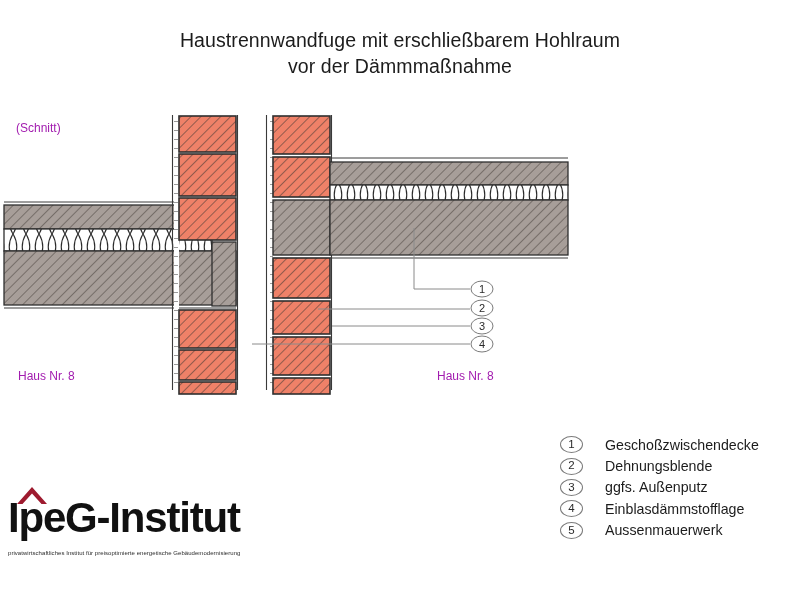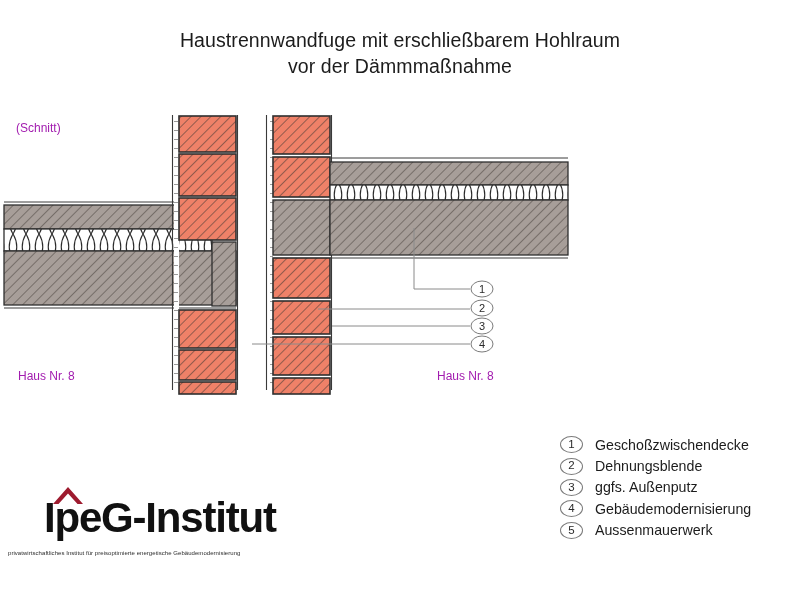--- a/index.html
+++ b/index.html
@@ -56,40 +56,39 @@
     border:1px solid #7b7b7b;
     border-radius:50%;
     font-size:11.5px;
     color:#2a2a2a;
     display:flex;align-items:center;justify-content:center;
     flex:0 0 auto;
     background:#fff;
     line-height:1;
   }
   .legend-text{
-    margin-left:12px;
+    margin-left:22px;
     font-size:14.2px;
     color:#1c1c1c;
     white-space:nowrap;
   }
 
   
   .logo-wrap{
     position:absolute;left:8px;top:497px;width:280px;
   }
   .logo-main{
     position:relative;
     font-size:42px;
     font-weight:bold;
     color:#111111;
     letter-spacing:-1.2px;
     line-height:1;
     height:48px;
     white-space:nowrap;
-    margin-left:36px;
   }
   .logo-roof{
     position:absolute;left:7px;top:-12px;
     width:34px;height:20px;
     pointer-events:none;
   }
   .logo-sub{
     font-size:6px;
     color:#2b2b2b;
     letter-spacing:.05px;
@@ -224,21 +223,21 @@
     <div class="legend-row">
       <div class="legend-num">2</div>
       <div class="legend-text">Dehnungsblende</div>
     </div>
     <div class="legend-row">
       <div class="legend-num">3</div>
       <div class="legend-text">ggfs. Außenputz</div>
     </div>
     <div class="legend-row">
       <div class="legend-num">4</div>
-      <div class="legend-text">Gebäudemodernisierung</div>
+      <div class="legend-text">Einblasdämmstofflage</div>
     </div>
     <div class="legend-row">
       <div class="legend-num">5</div>
       <div class="legend-text">Aussenmauerwerk</div>
     </div>
   </div>
 
   <div class="logo-wrap">
     <div class="logo-main">
       <svg class="logo-roof" viewBox="0 0 34 20">

